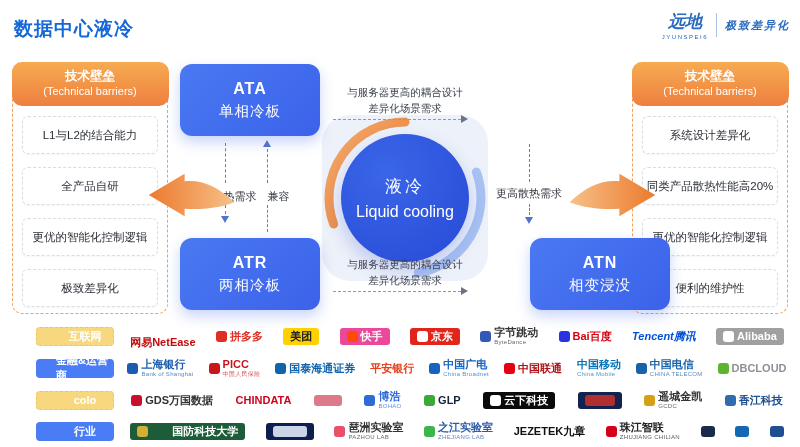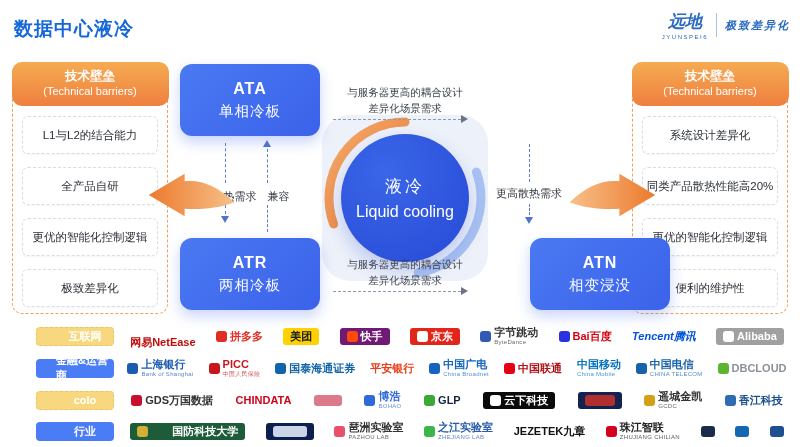--- a/index.html
+++ b/index.html
@@ -207,21 +207,21 @@
             <span class="licon" style="background: rgb(224, 46, 36); width: 11px;"></span>
             <span class="lcol">
               <span class="ltxt" style="color: rgb(224, 46, 36);">拼多多</span>
             </span>
           </span>
           <span class="logo bgc" style="background: rgb(255, 209, 0);">
             <span class="lcol">
               <span class="ltxt" style="color: rgb(34, 34, 34);">美团</span>
             </span>
           </span>
-          <span class="logo bgc" style="background: #701a75;">
+          <span class="logo bgc" style="background: #ec4899;">
             <span class="licon" style="background: rgb(255, 73, 6); width: 11px;"></span>
             <span class="lcol">
               <span class="ltxt" style="color: rgb(255, 255, 255);">快手</span>
             </span>
           </span>
           <span class="logo bgc" style="background: rgb(225, 37, 27);">
             <span class="licon" style="background: rgb(255, 255, 255); width: 11px;"></span>
             <span class="lcol">
               <span class="ltxt" style="color: rgb(255, 255, 255);">京东</span>
             </span>

